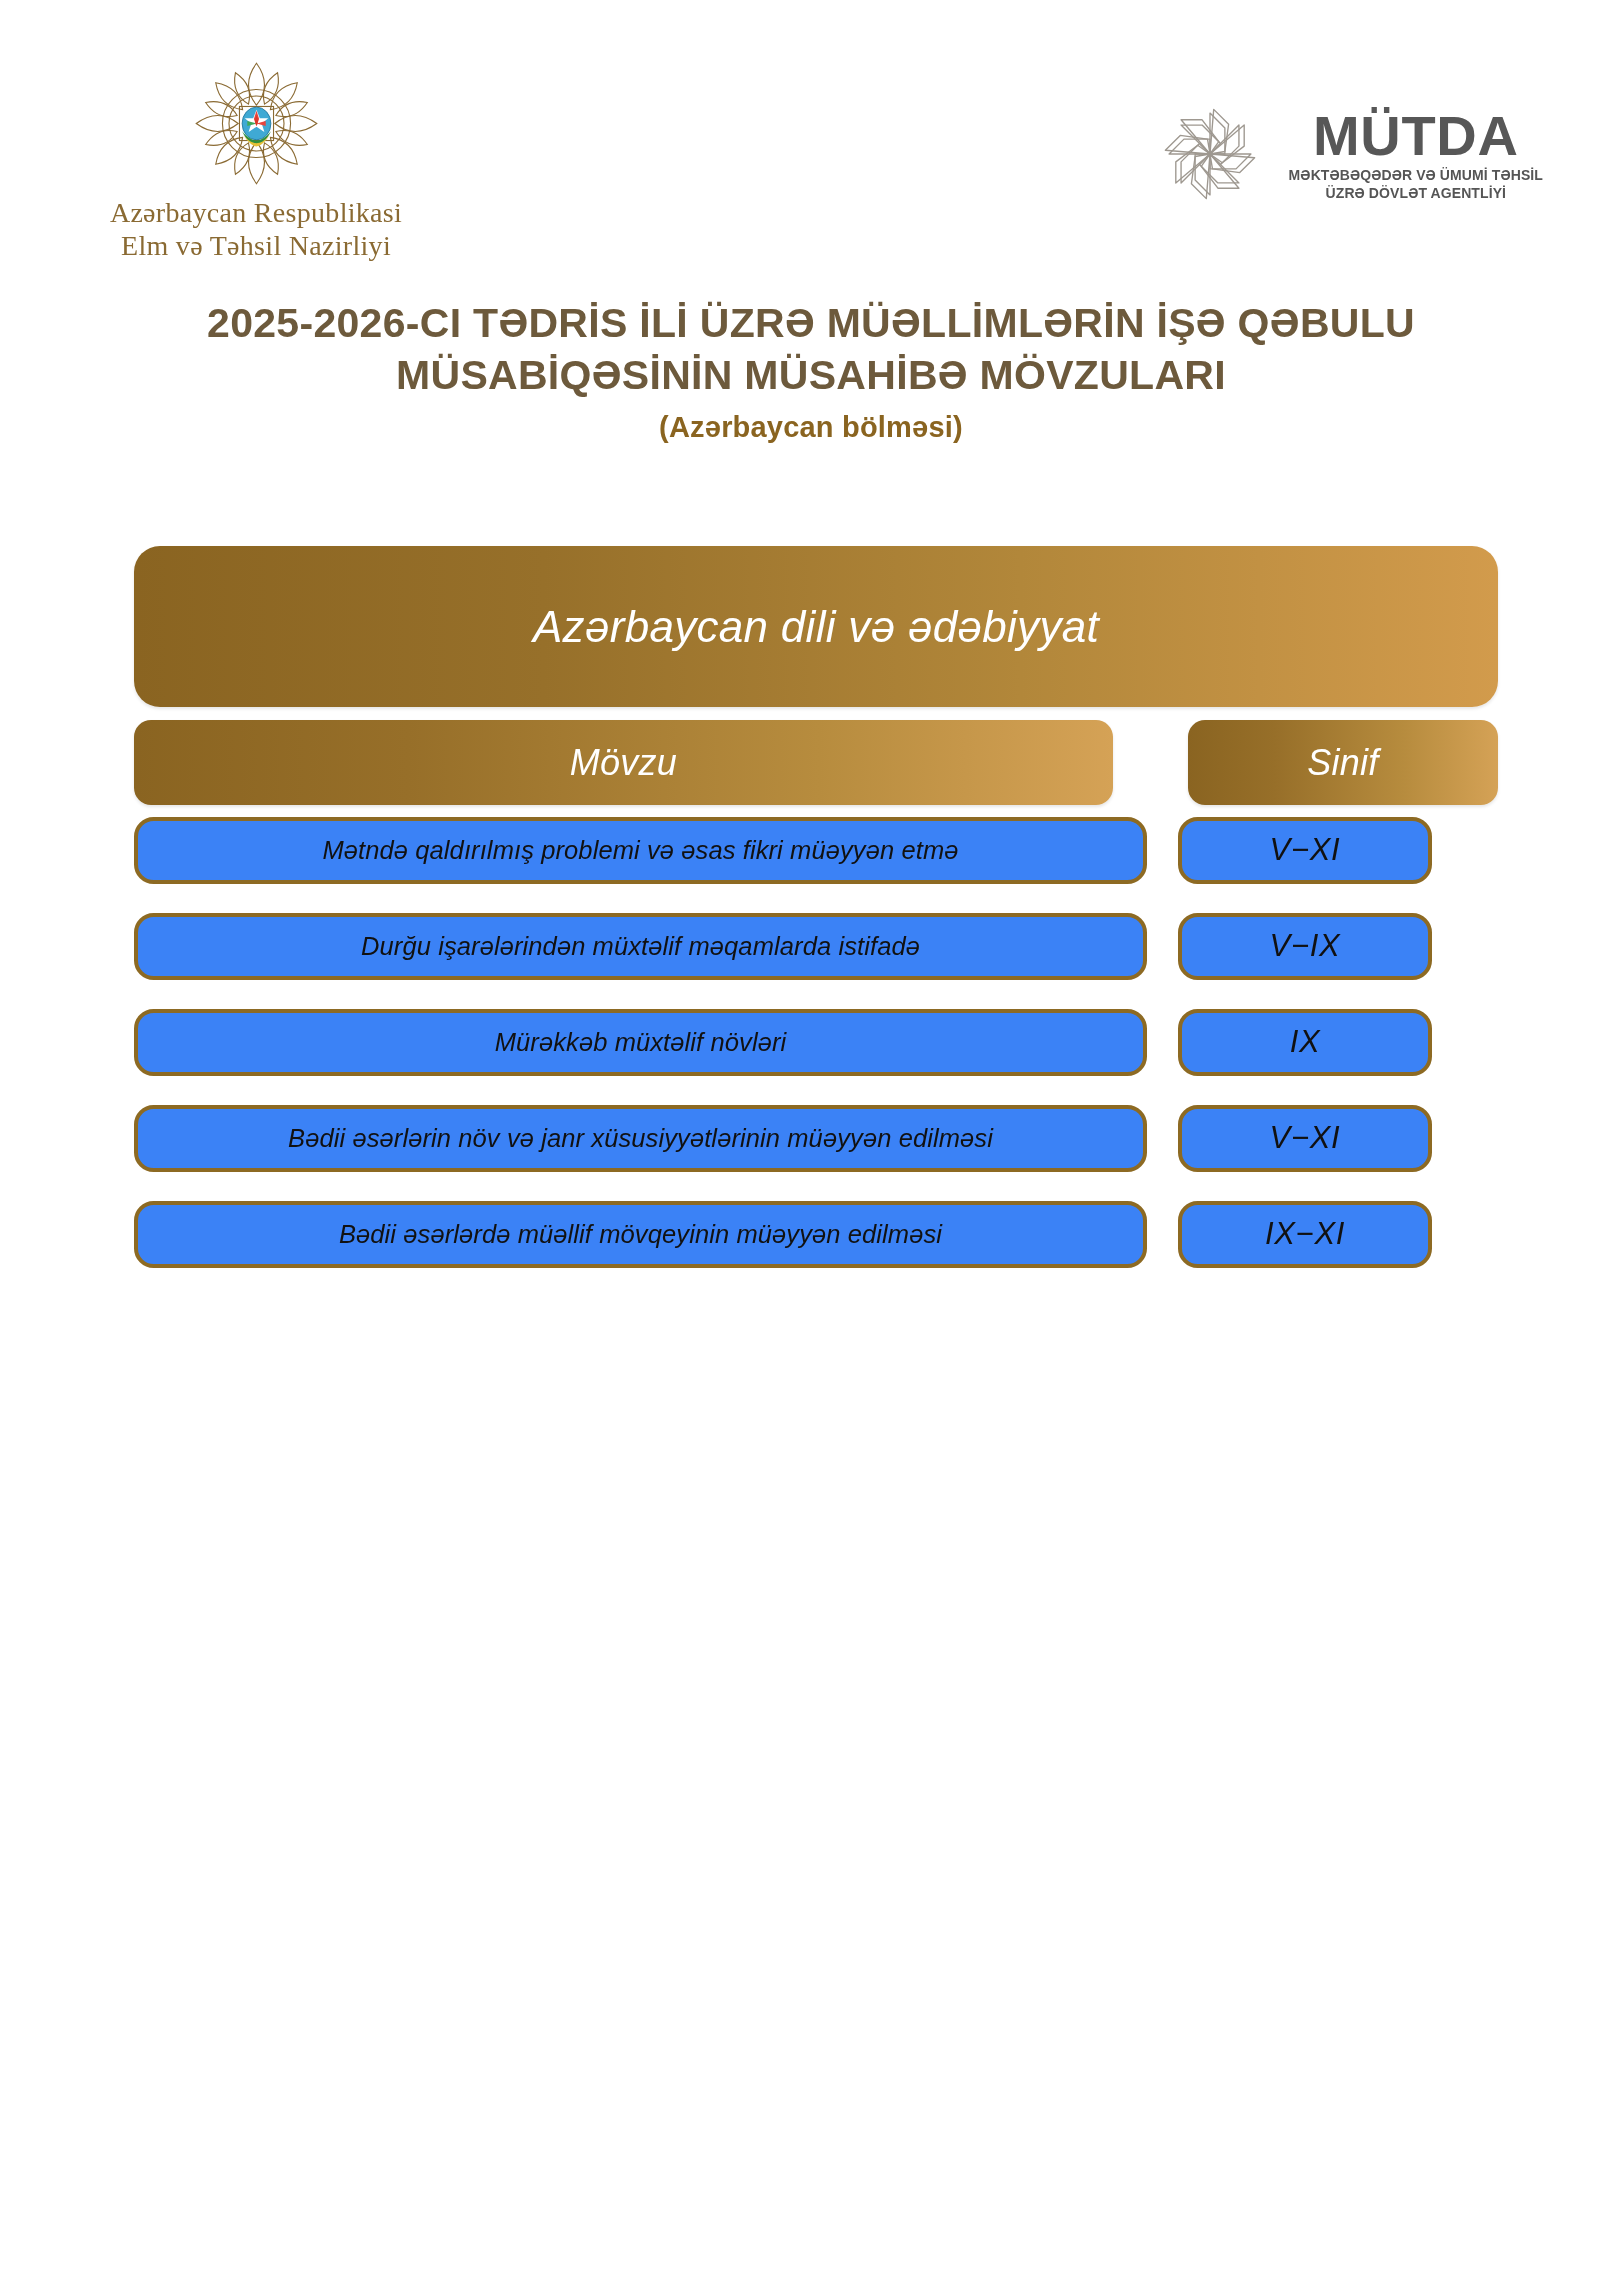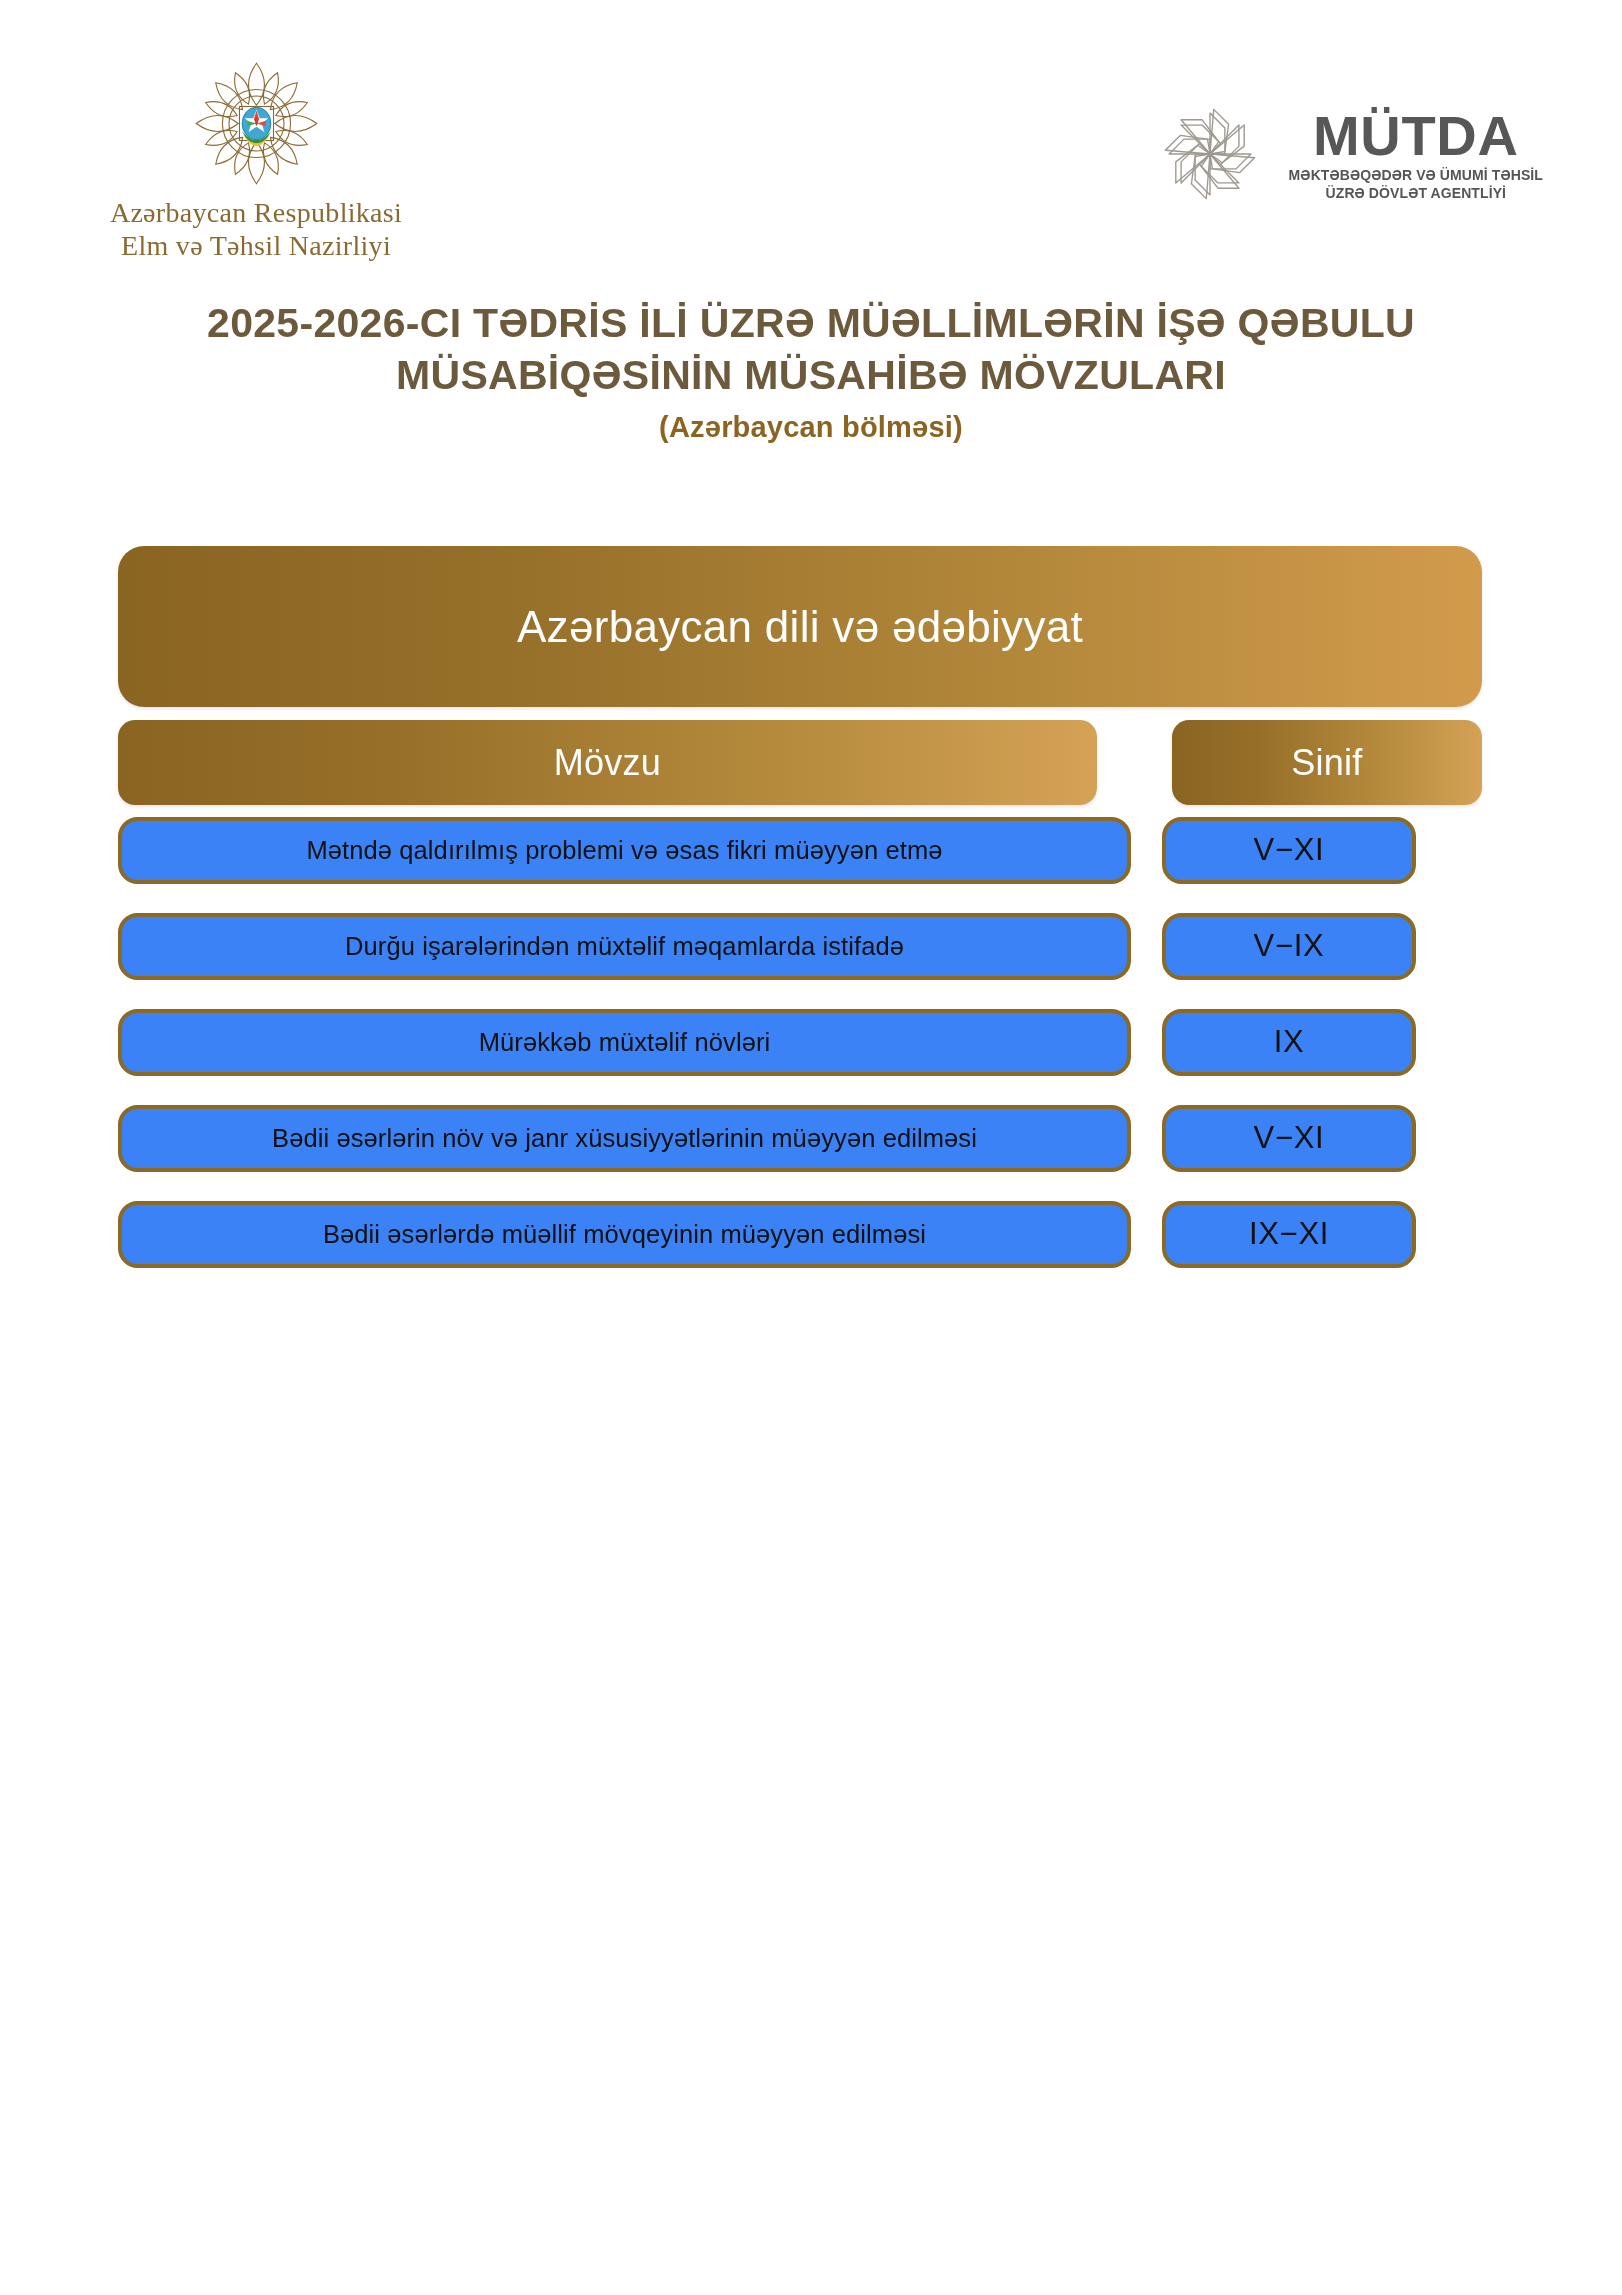--- a/index.html
+++ b/index.html
@@ -109,23 +109,24 @@
     color: #8a6420;
     font-size: 29px;
     font-weight: bold;
     margin-top: 9.2px;
     letter-spacing: 0.2px;
   }
 
   
   .subject-table {
     position: absolute;
-    left: 118px;
+    left: 134px;
     top: 546px;
     width: 1364px;
+    font-style: italic;
   }
 
   .subject-header {
     height: 161px;
     border-radius: 26px;
     background: linear-gradient(90deg, #8a6421 0%, #97702a 30%, #b2873a 65%, #d29b4c 100%);
     display: flex;
     align-items: center;
     justify-content: center;
     box-shadow: 0 2px 3.3px rgba(0,0,0,0.10);

